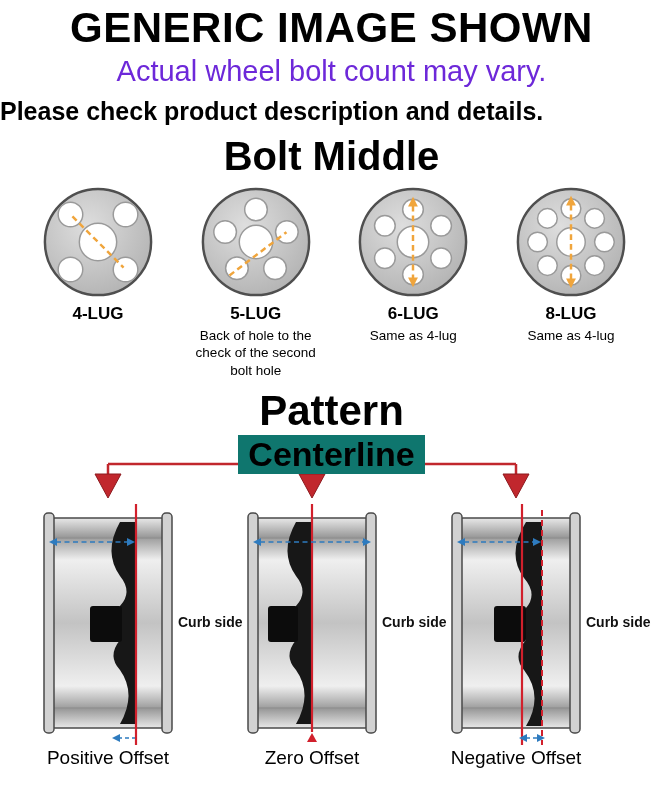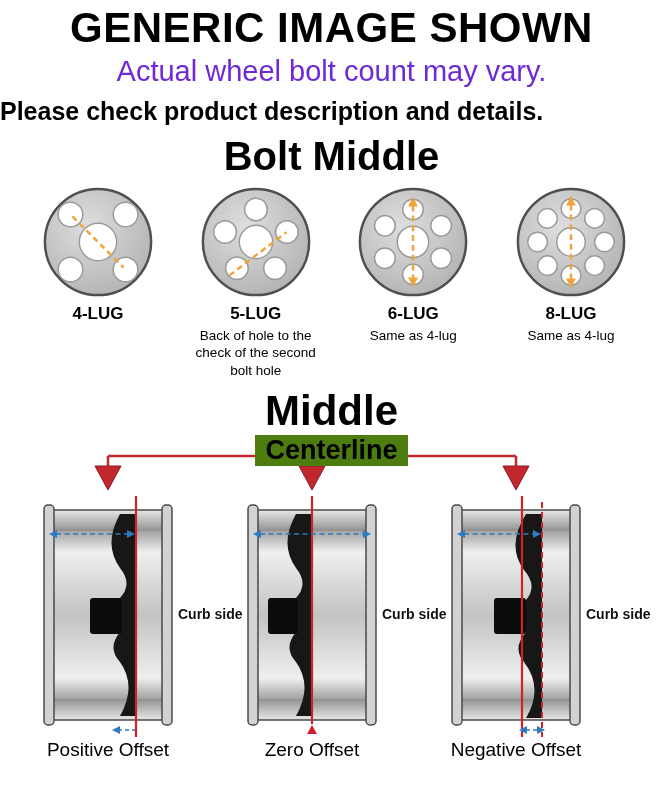--- a/index.html
+++ b/index.html
@@ -12,21 +12,21 @@
   .note { text-align:left; font-size:25px; font-weight:700; margin-top:9px; }
 
   .bolt-heading { text-align:center; font-size:40px; font-weight:900; margin-top:8px; }
   .lug-row { display:flex; justify-content:space-between; padding:4px 14px 0 20px; }
   .lug-item { width:156px; display:flex; flex-direction:column; align-items:center; }
   .lug-label { font-size:17px; font-weight:800; margin-top:3px; }
   .lug-desc { font-size:13.5px; font-weight:500; text-align:center; line-height:1.28; margin-top:3px; width:130px; }
 
   .offset-heading { text-align:center; font-size:42px; font-weight:900; margin-top:8px; }
   .centerline-row { text-align:center; position:relative; z-index:2; margin-bottom:-16px; }
-  .centerline-text { font-size:27px; font-weight:700; background:#4d7c0f; padding:0 10px; display:inline-block; }
+  .centerline-text { font-size:34px; font-weight:700; background:#0f766e; padding:0 10px; display:inline-block; }
 
   .diagram-area { position:relative; }
   .connector { display:block; }
   .wheels-row { display:flex; padding-left:38px; }
   .wheel-cell { display:flex; }
   .wheel-wrap { width:140px; display:flex; flex-direction:column; align-items:center; }
   .curb-label { width:64px; font-size:14px; padding-top:112px; text-align:center; color:#111; white-space:nowrap;font-weight:bold; }
   .offset-label { font-size:19px; font-weight:400; margin-top:0; white-space:nowrap; }
 </style>
 </head>
@@ -127,21 +127,21 @@
         <line x1="60" y1="22" x2="60" y2="98" stroke="#f0a53c" stroke-width="2.5" stroke-dasharray="6 4"></line>
         <polygon points="60,13 55,23 65,23" fill="#f0a53c"></polygon>
         <polygon points="60,107 55,97 65,97" fill="#f0a53c"></polygon>
       </svg>
       <div class="lug-label">8-LUG</div>
       <div class="lug-desc">Same as 4-lug</div>
     </div>
 
   </div>
 
-  <div class="offset-heading">Middle</div>
+  <div class="offset-heading">Pattern</div>
   <div class="centerline-row">
     <span class="centerline-text">Centerline</span>
   </div>
 
   <div class="diagram-area">
 
     <svg class="connector" width="663" height="44" viewBox="0 0 663 44">
       <line x1="108" y1="6" x2="516" y2="6" stroke="#c1272d" stroke-width="2.5"></line>
       <line x1="108" y1="6" x2="108" y2="16" stroke="#c1272d" stroke-width="2.5"></line>
       <line x1="312" y1="6" x2="312" y2="16" stroke="#c1272d" stroke-width="2.5"></line>

